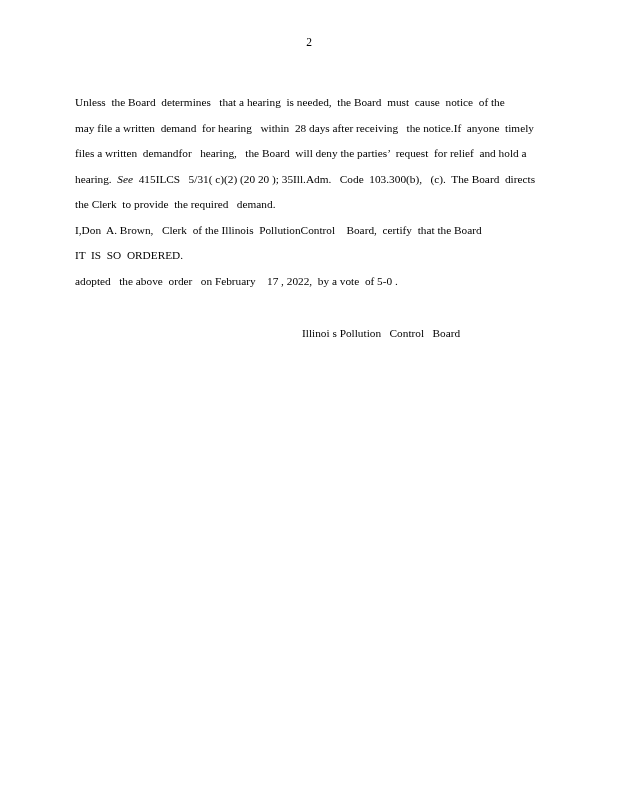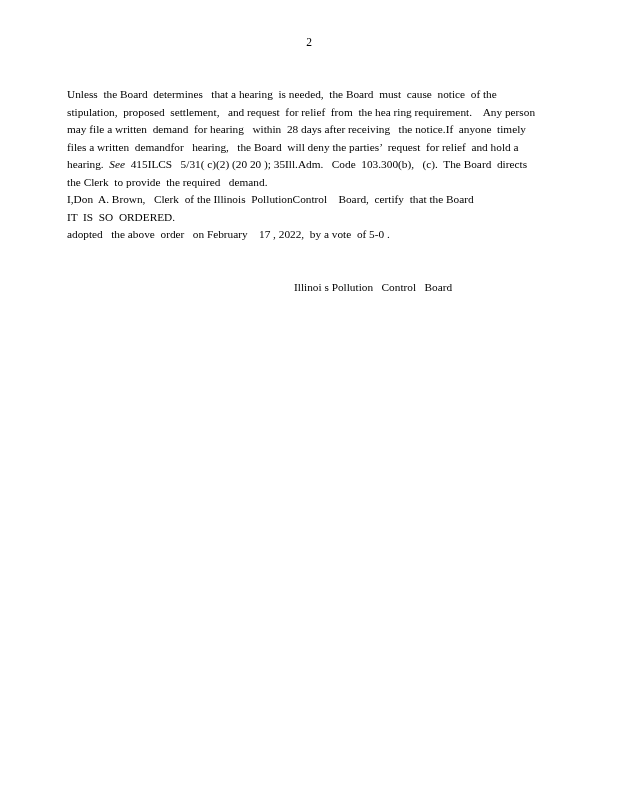--- a/index.html
+++ b/index.html
@@ -27,21 +27,21 @@
   }
   .text-block {
     position: absolute;
     left: 63px;
     top: 84px;
     width: 482px;
     font-size: 11.3px;
     line-height: 13.5px;
   }
   p.line {
-    margin: 4px;
+    margin: 12px;
     padding: 0;
     white-space: pre;
   }
   .indent {
     padding-left: 38px;
   }
   .ordered-line {
     margin-top: 17px;
   }
   .cert-first-line {
@@ -59,21 +59,20 @@
 </head>
 <body>
 
 <div class="page">
 
   <div class="page-number">2</div>
 
   <div class="text-block">
 
     <p class="line indent">Unless  the Board  determines   that a hearing  is needed,  the Board  must  cause  notice  of the</p>
-    <p class="line">stipulation,  proposed  settlement,   and request  for relief  from  the hea ring requirement.    Any person</p>
     <p class="line">may file a written  demand  for hearing   within  28 days after receiving   the notice.If  anyone  timely</p>
     <p class="line">files a written  demandfor   hearing,   the Board  will deny the parties’  request  for relief  and hold a</p>
     <p class="line"><span>hearing.  </span><span class="italic">See</span><span>  415ILCS   5/31( c)(2) (20 20 ); 35Ill.Adm.   Code  103.300(b),   (c).  The Board  directs</span></p>
     <p class="line">the Clerk  to provide  the required   demand.</p>
 
     <p class="line indent cert-first-line">I,Don  A. Brown,   Clerk  of the Illinois  PollutionControl    Board,  certify  that the Board</p>
 
     <p class="line indent ordered-line">IT  IS  SO  ORDERED.</p>
     <p class="line">adopted   the above  order   on February    17 , 2022,  by a vote  of 5-0 .</p>
 

